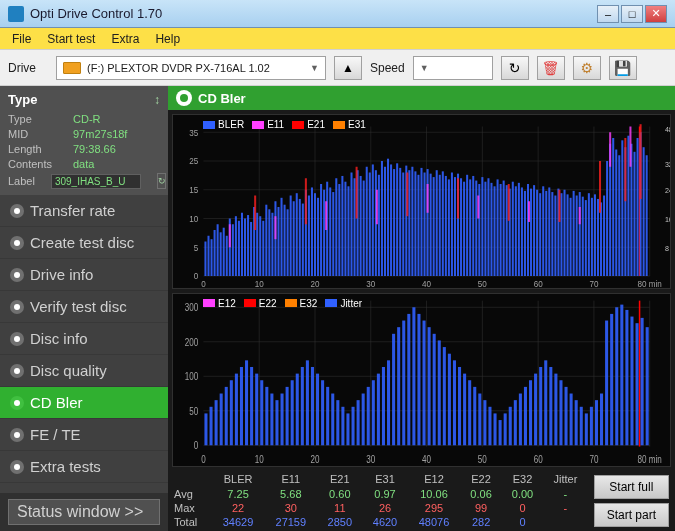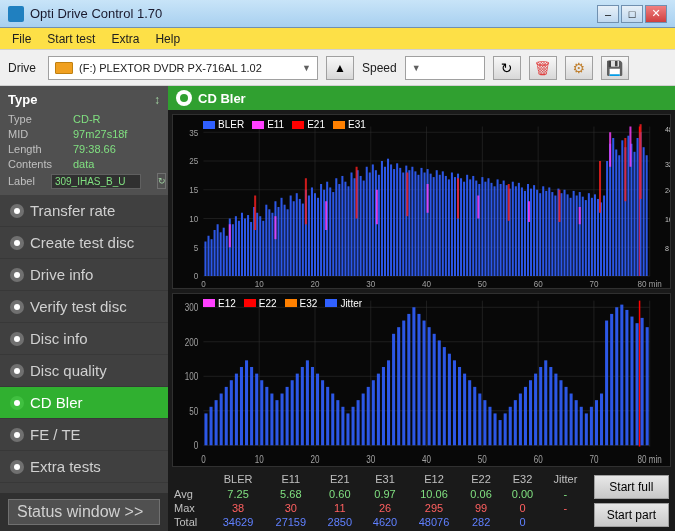--- a/index.html
+++ b/index.html
@@ -13,21 +13,21 @@
     .titlebar-controls { display: flex; gap: 2px; }
     .titlebar-btn { width: 22px; height: 18px; border: 1px solid #7090b0; background: linear-gradient(to bottom, #e8f0f8, #c0d8f0); display: flex; align-items: center; justify-content: center; cursor: pointer; font-size: 11px; }
     .titlebar-btn.close { background: linear-gradient(to bottom, #f08080, #d04040); color: white; }
 
     
     .menubar { background: #fde047; height: 22px; display: flex; align-items: center; padding: 0 4px; border-bottom: 1px solid #d0d0d0; }
     .menubar-item { padding: 2px 8px; cursor: pointer; font-size: 12px; color: #202020; }
 
     
     .drivebar { background: #f0f0f0; height: 36px; display: flex; align-items: center; padding: 0 8px; gap: 8px; border-bottom: 1px solid #d0d0d0; }
-    .drive-label { font-size: 12px; color: #202020; margin-right: 4px; }
+    .drive-label { font-size: 12px; color: #202020; margin-right: 12px; }
     .drive-select { display: flex; align-items: center; background: white; border: 1px solid #a0a0a0; height: 24px; padding: 0 6px; gap: 6px; flex: 1; max-width: 270px; }
     .drive-icon { width: 18px; height: 12px; background: #f0a020; border: 1px solid #c08010; border-radius: 1px; }
     .drive-text { font-size: 11px; color: #202020; flex: 1; }
     .drive-arrow { font-size: 9px; color: #606060; }
     .eject-btn { width: 28px; height: 24px; background: linear-gradient(to bottom, #f8f8f8, #d8d8d8); border: 1px solid #a0a0a0; display: flex; align-items: center; justify-content: center; cursor: pointer; }
     .speed-label { font-size: 12px; color: #202020; }
     .speed-select { display: flex; align-items: center; background: white; border: 1px solid #a0a0a0; height: 24px; padding: 0 6px; gap: 6px; width: 80px; }
     .icon-btn { width: 28px; height: 24px; background: linear-gradient(to bottom, #f8f8f8, #d8d8d8); border: 1px solid #a0a0a0; display: flex; align-items: center; justify-content: center; cursor: pointer; font-size: 14px; }
 
     
@@ -641,21 +641,21 @@
               <td>5.68</td>
               <td>0.60</td>
               <td>0.97</td>
               <td>10.06</td>
               <td>0.06</td>
               <td>0.00</td>
               <td>-</td>
             </tr>
             <tr class="max-row">
               <td class="row-label">Max</td>
-              <td>38</td>
+              <td>22</td>
               <td>30</td>
               <td>11</td>
               <td>26</td>
               <td>295</td>
               <td>99</td>
               <td>0</td>
               <td>-</td>
             </tr>
             <tr class="total-row">
               <td class="row-label">Total</td>

